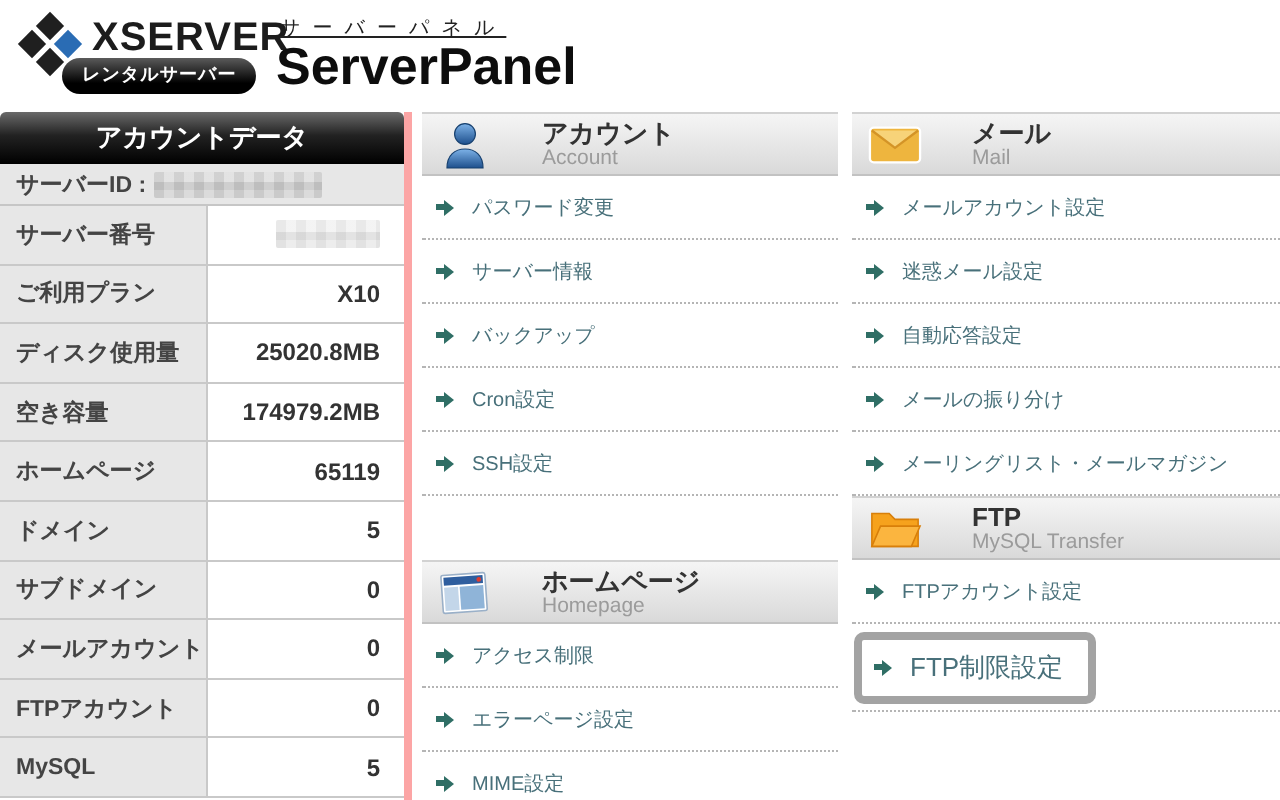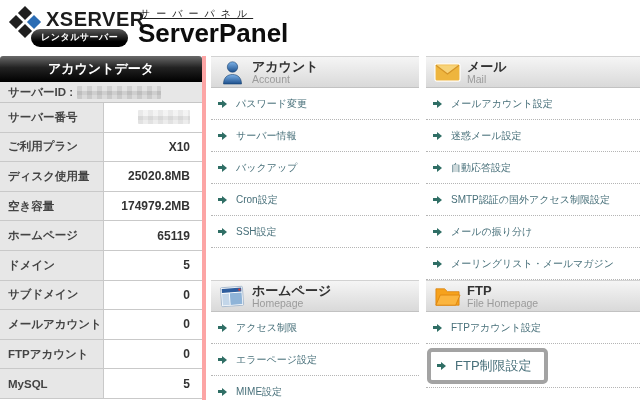--- a/index.html
+++ b/index.html
@@ -37,21 +37,21 @@
   .side-label{width:104px;background:#e7e7e7;border-right:1px solid #c9c9c9;display:flex;align-items:center;
         padding-left:8px;font-size:11.5px;font-weight:700;color:#444;box-sizing:border-box;}
   .side-value{flex:1;background:#fff;display:flex;align-items:center;justify-content:flex-end;
         padding-right:12px;font-size:12px;font-weight:600;color:#333;}
 
   
   .col{position:absolute;top:56px;}
   .col-left{left:211px;width:208px;}
   .col-right{left:426px;width:214px;}
   .sec-header{height:32px;background:linear-gradient(#f5f5f5,#d9d9d9);border-top:1px solid #d2d2d2;
-        border-bottom:1px solid #c2c2c2;display:flex;align-items:center;gap:6px;padding-left:8px;box-sizing:border-box;}
+        border-bottom:1px solid #c2c2c2;display:flex;align-items:center;gap:25px;padding-left:8px;box-sizing:border-box;}
   .sec-icon{width:27px;height:25px;flex:0 0 auto;}
   .sec-title{font-size:13px;font-weight:700;color:#333;line-height:13px;}
   .sec-sub{font-size:10.5px;color:#9b9b9b;line-height:11px;margin-top:1px;}
   .sec-gap{height:32px;}
   .menu-item{height:32px;display:flex;align-items:center;gap:8px;padding-left:7px;
         border-bottom:1px dotted #b5b5b5;font-size:10px;color:#48707a;cursor:pointer;box-sizing:border-box;}
   .arrow{position:relative;width:10px;height:10px;flex:0 0 auto;}
   .arrow::before{content:"";position:absolute;left:0;top:3.5px;width:4px;height:3px;background:#2f6e65;}
   .arrow::after{content:"";position:absolute;left:4px;top:1px;border-left:5px solid #2f6e65;
         border-top:4px solid transparent;border-bottom:4px solid transparent;}
@@ -216,39 +216,35 @@
     <div class="menu-item">
       <span class="arrow"></span>
       <span>迷惑メール設定</span>
     </div>
     <div class="menu-item">
       <span class="arrow"></span>
       <span>自動応答設定</span>
     </div>
     <div class="menu-item">
       <span class="arrow"></span>
-      <span>SMTP認証の国外アクセス制限設定</span>
-    </div>
-    <div class="menu-item">
-      <span class="arrow"></span>
       <span>メールの振り分け</span>
     </div>
     <div class="menu-item">
       <span class="arrow"></span>
       <span>メーリングリスト・メールマガジン</span>
     </div>
 
     <div class="sec-header">
       <svg class="sec-icon" viewBox="0 0 28 24">
         <path d="M2 4h9l3 3h12v14H2z" fill="#f6a21d" stroke="#d87f0a" stroke-width=".8"></path>
         <path d="M2 21l4.5-10.5H27L22.5 21z" fill="#fbb53f" stroke="#d87f0a" stroke-width=".8"></path>
       </svg>
       <div>
         <div class="sec-title">FTP</div>
-        <div class="sec-sub">File Homepage</div>
+        <div class="sec-sub">MySQL Transfer</div>
       </div>
     </div>
     <div class="menu-item">
       <span class="arrow"></span>
       <span>FTPアカウント設定</span>
     </div>
     <div class="hl-row">
       <div class="hl-box">
         <span class="arrow"></span>
         <span>FTP制限設定</span>

